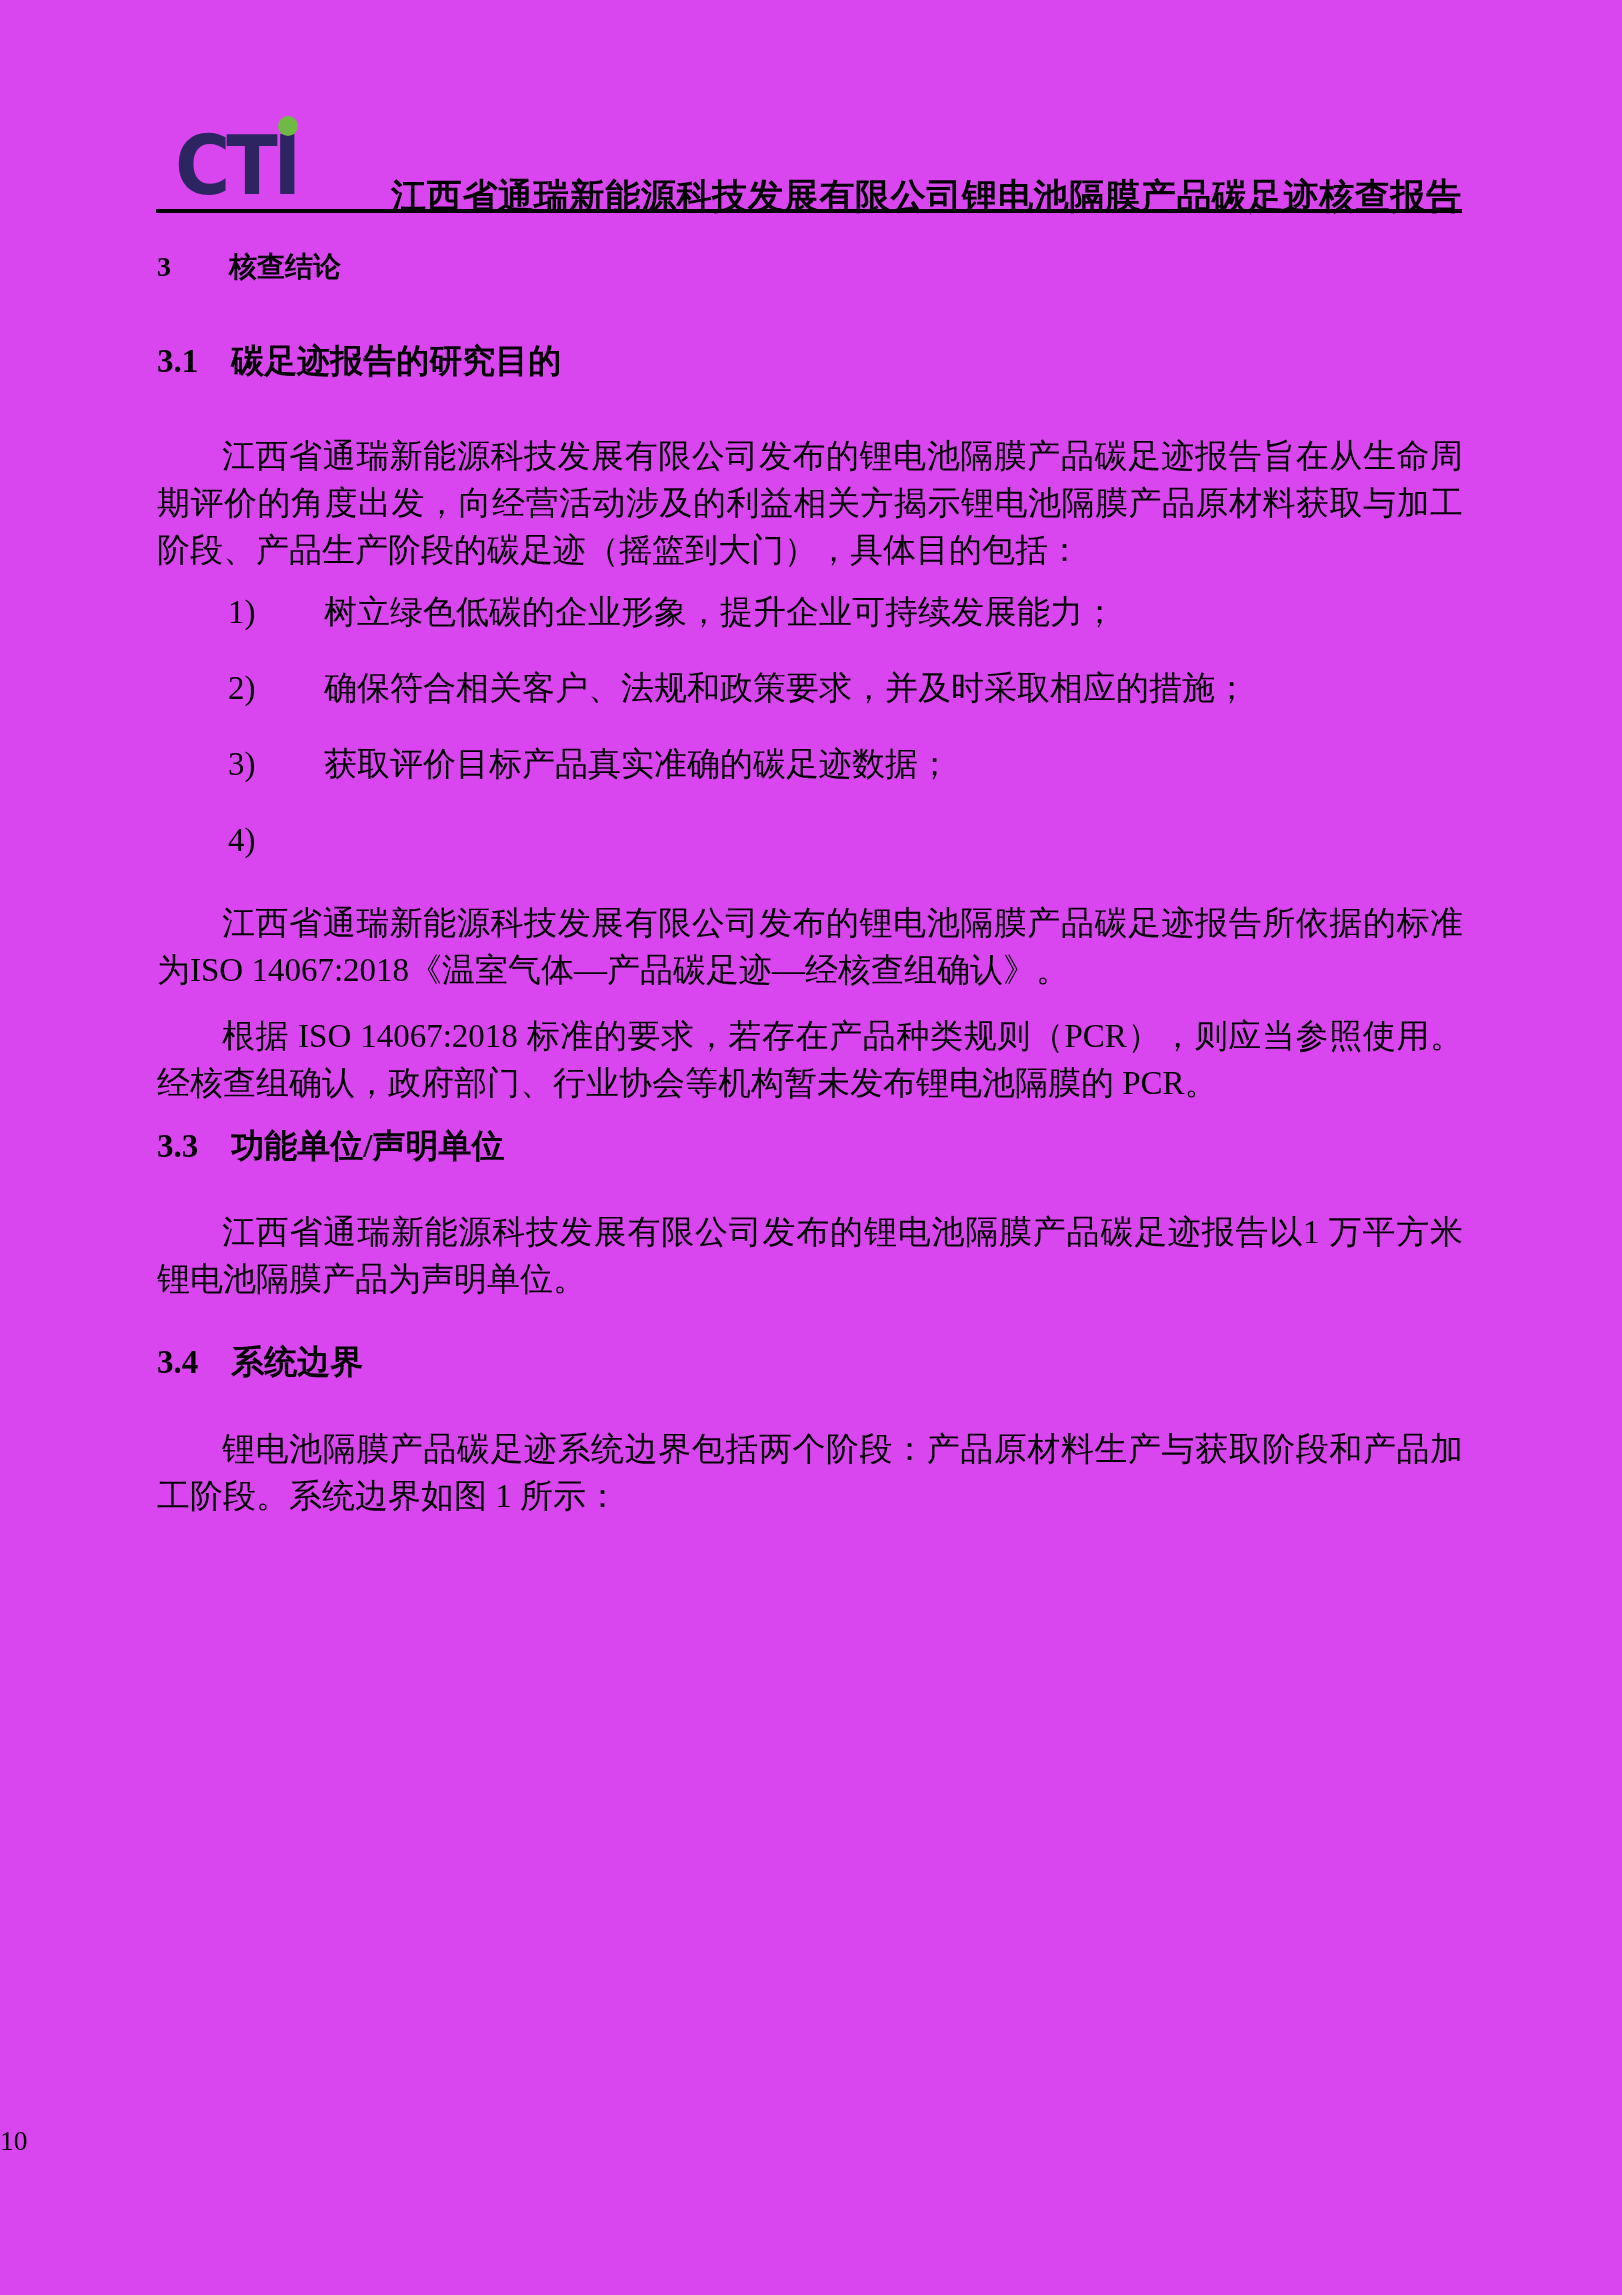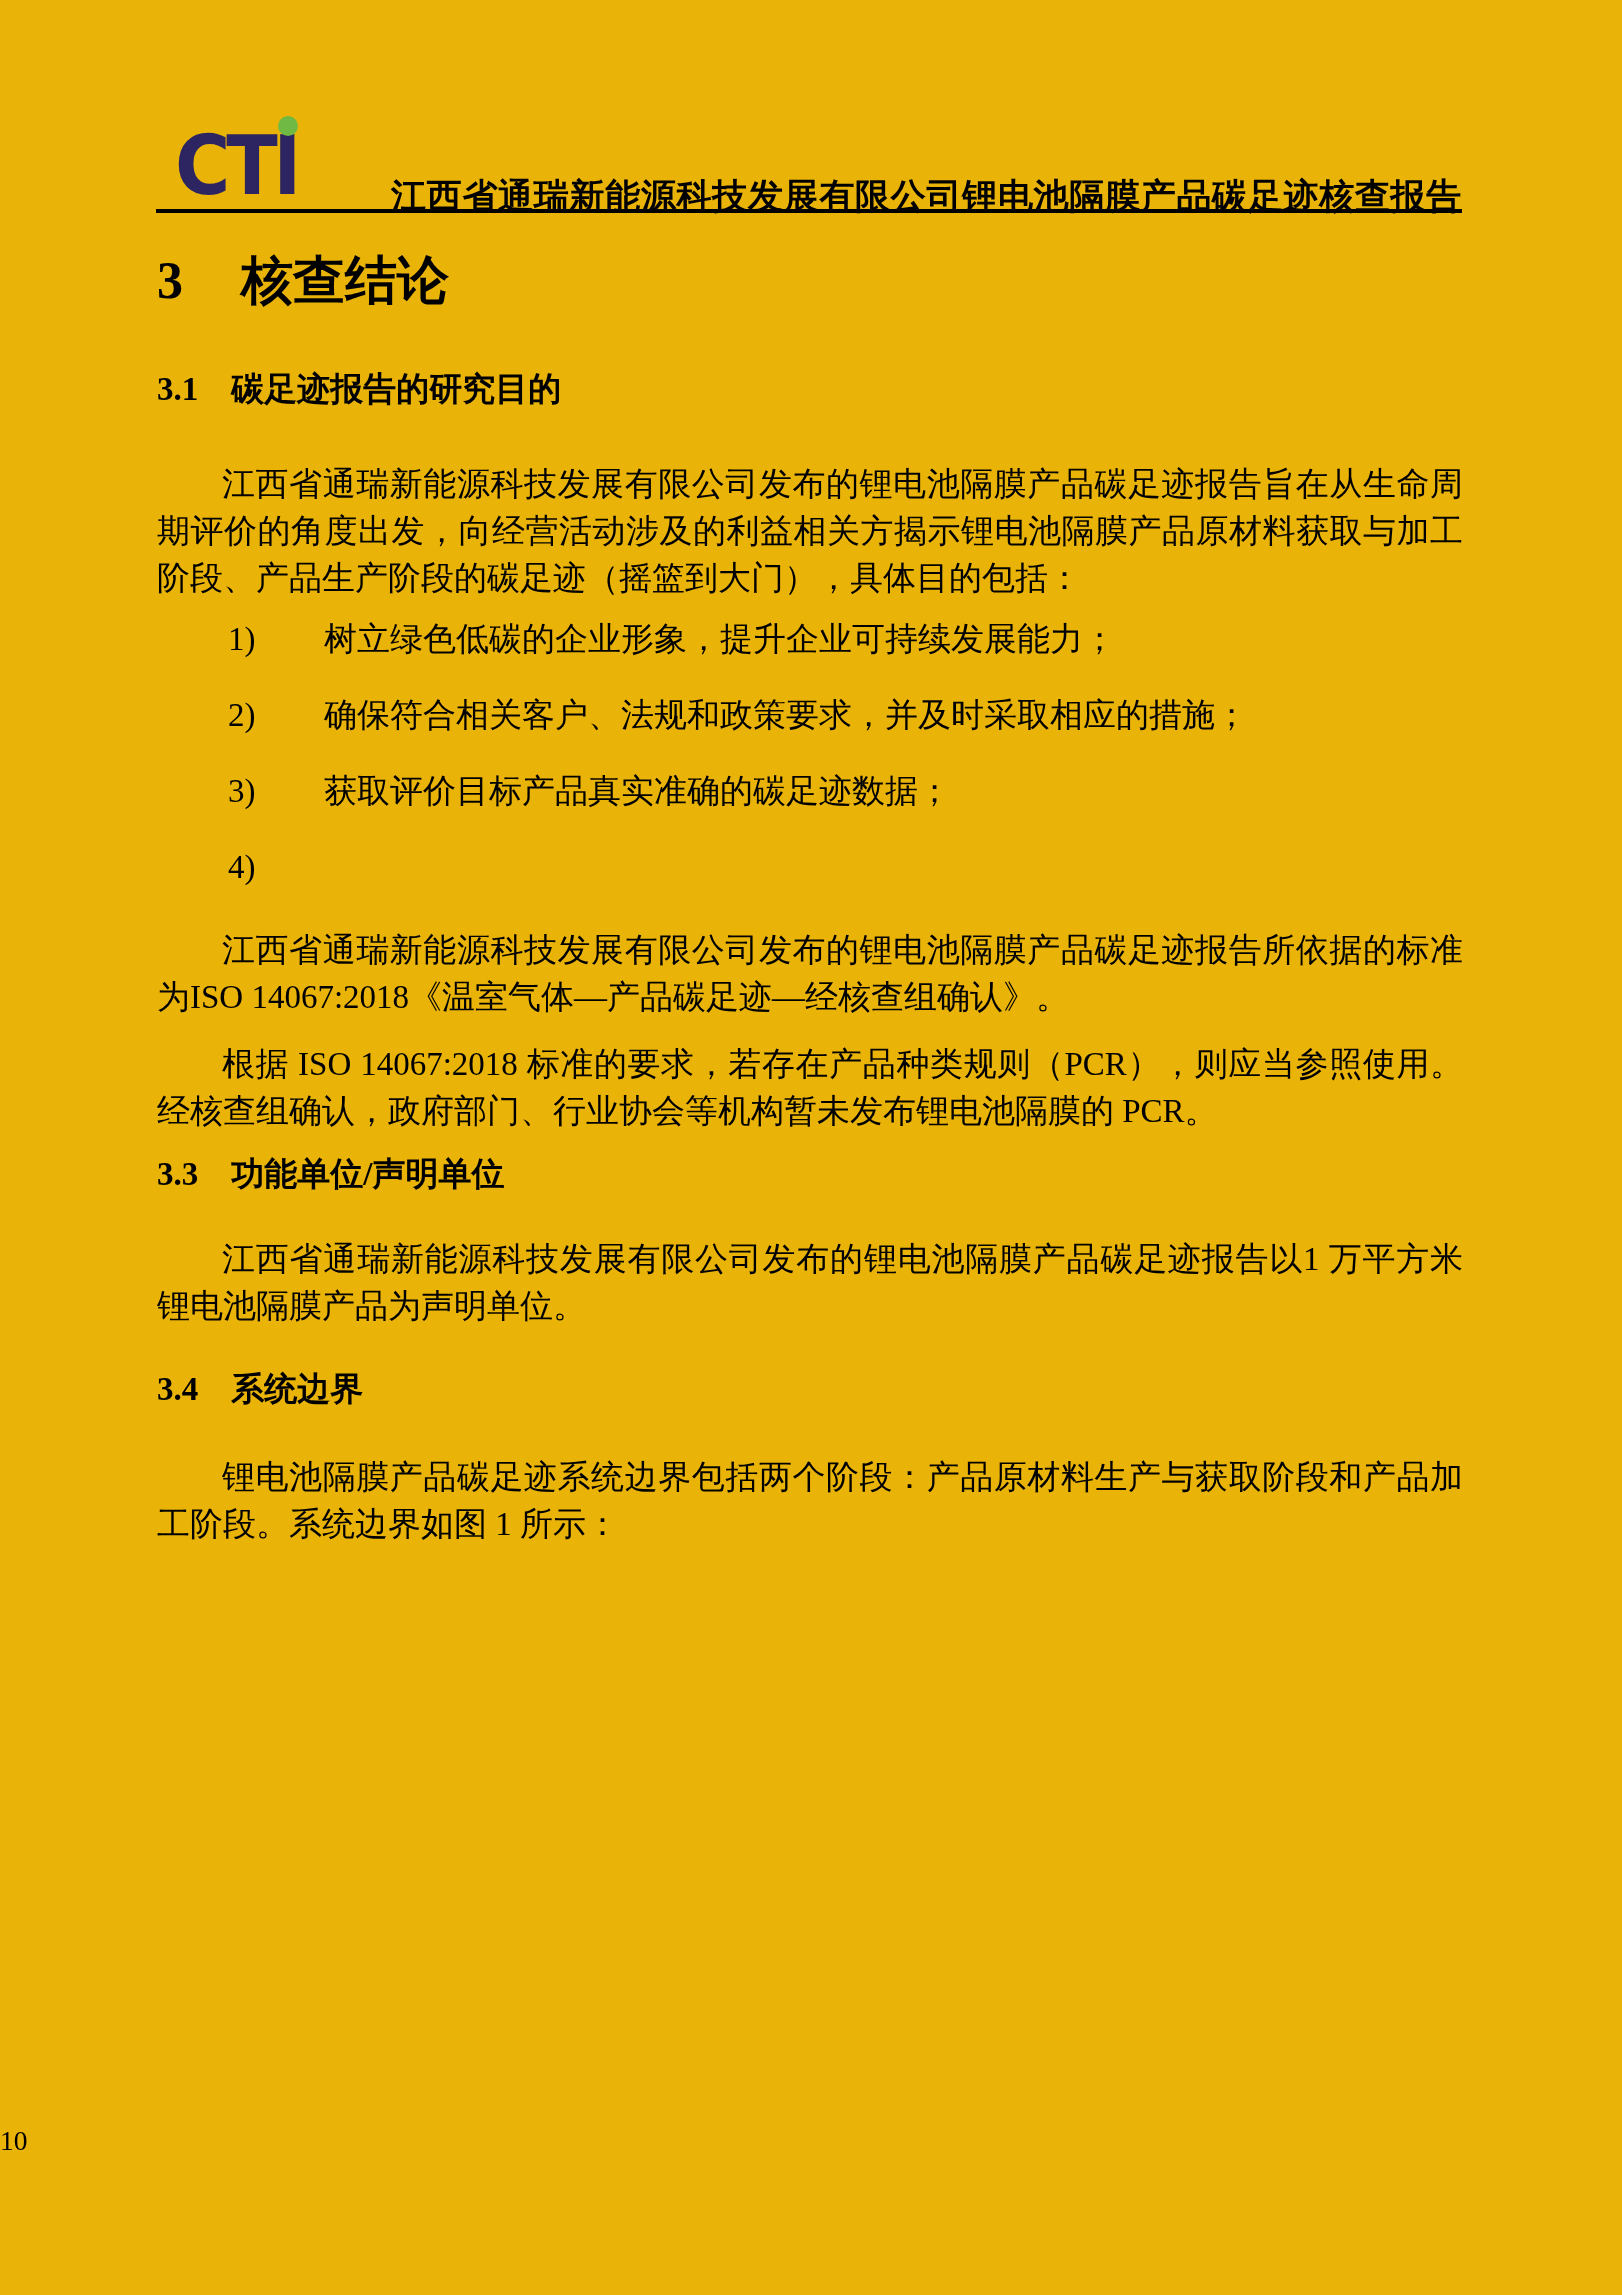--- a/index.html
+++ b/index.html
@@ -4,21 +4,21 @@
 <style>
   html, body {
     margin: 0;
     padding: 0;
     background: #ffffff;
   }
   .page {
     position: relative;
     width: 1623px;
     height: 2295px;
-    background: #eab308;
+    background: #d946ef;
     color: #000000;
     font-family: "Liberation Serif", "DejaVu Serif", serif;
     overflow: hidden;
   }
 
   
   .logo {
     position: absolute;
     left: 175px;
     top: 103px;
@@ -67,21 +67,21 @@
 
   
   .content {
     position: absolute;
     left: 157px;
     top: 0;
     width: 1306px;
   }
   .doc-h1 {
     margin: 251px 0 0 0;
-    font-size: 52px;
+    font-size: 28px;
     font-weight: bold;
     line-height: 1.15;
   }
   .doc-h1 .h-title { margin-left: 58px; }
 
   .doc-h2 {
     margin: 0;
     font-size: 33px;
     font-weight: bold;
     line-height: 1.1;

